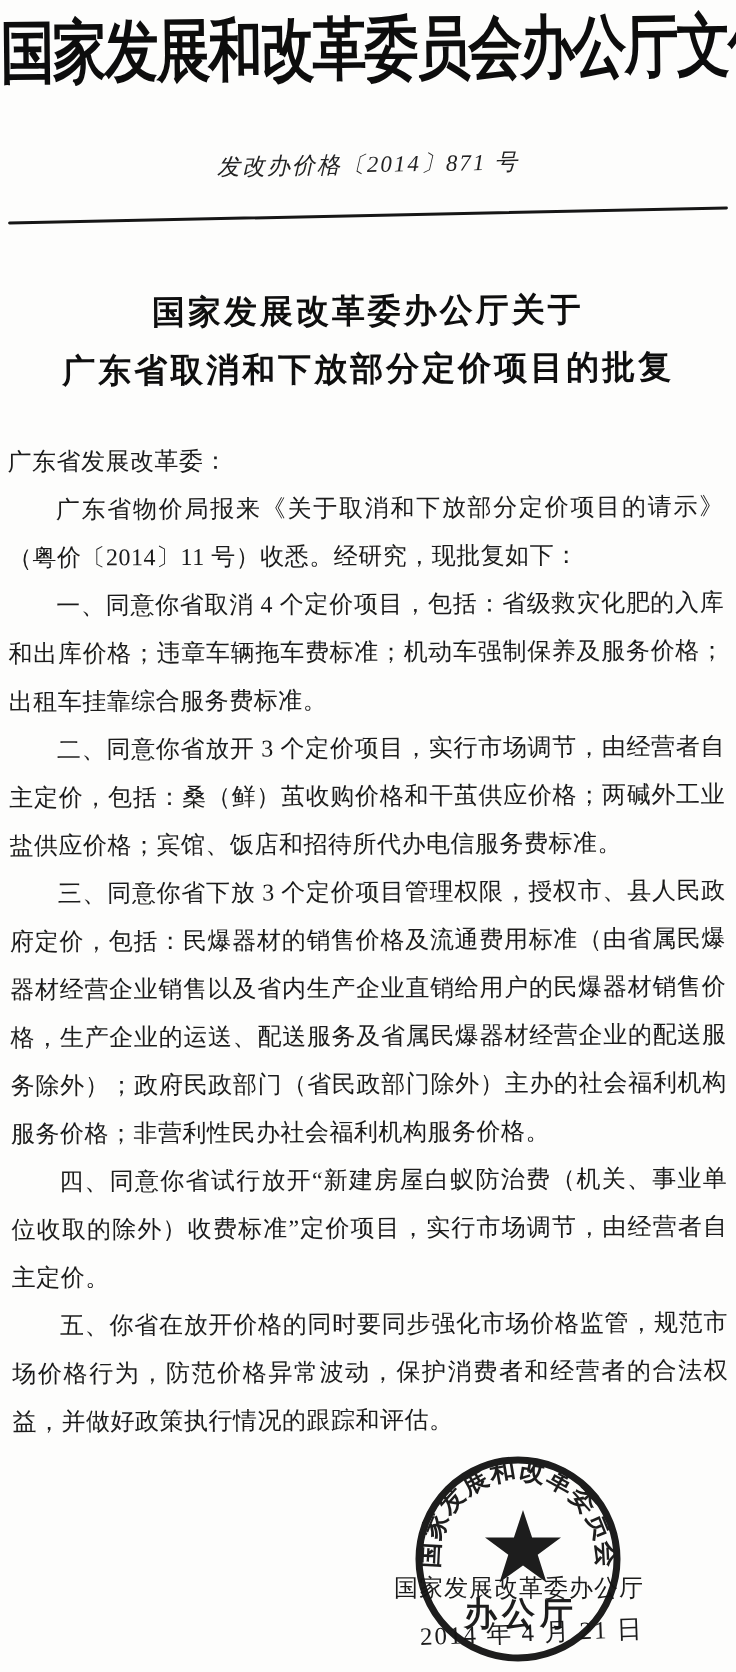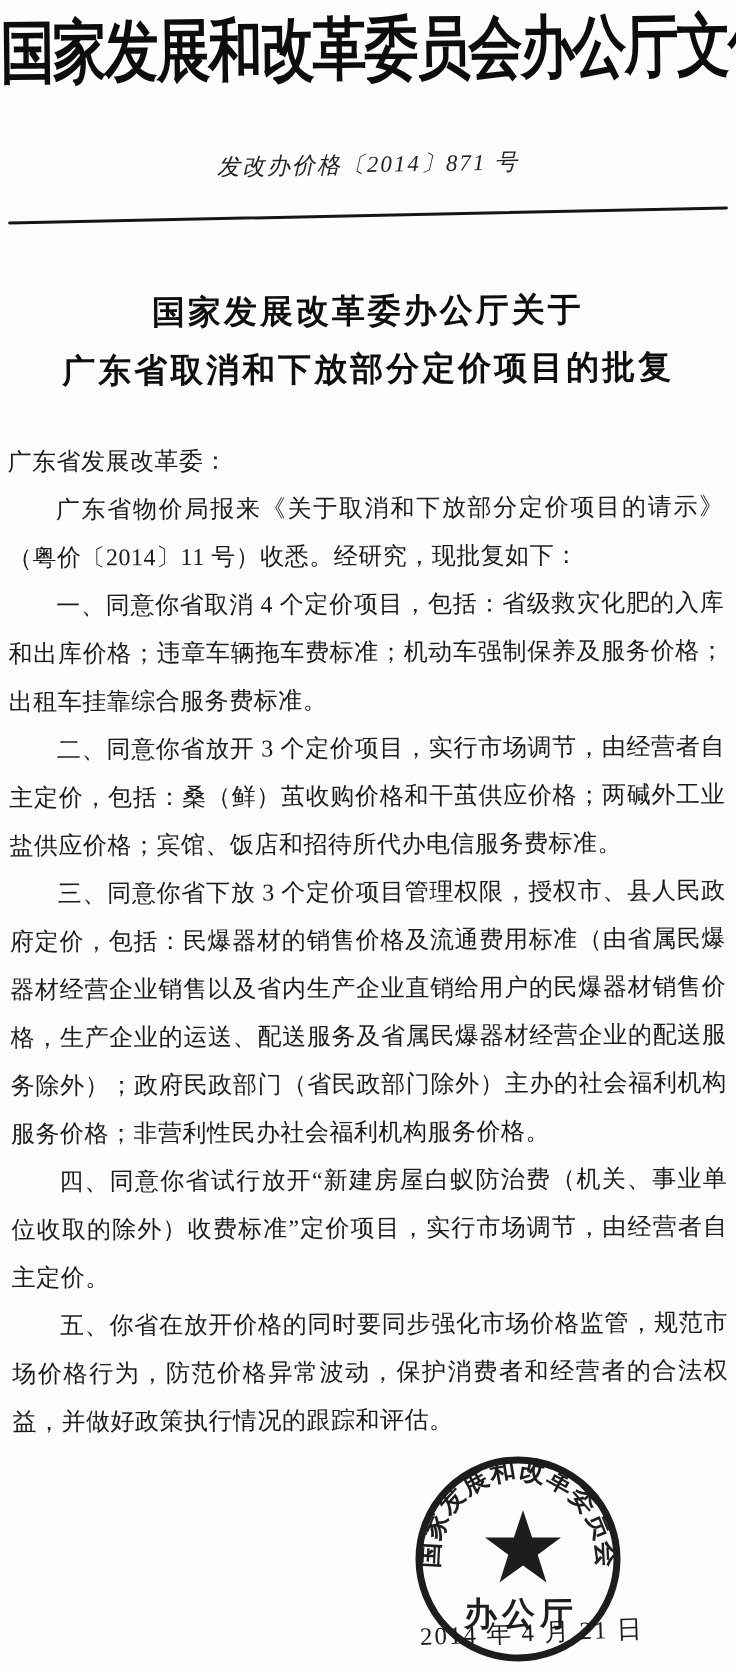--- a/index.html
+++ b/index.html
@@ -121,20 +121,21 @@
   <div class="doc-body">
     <div class="salutation">广东省发展改革委：</div>
     <p class="para">广东省物价局报来《关于取消和下放部分定价项目的请示》（粤价〔2014〕11 号）收悉。经研究，现批复如下：</p>
     <p class="para">一、同意你省取消 4 个定价项目，包括：省级救灾化肥的入库和出库价格；违章车辆拖车费标准；机动车强制保养及服务价格；出租车挂靠综合服务费标准。</p>
     <p class="para">二、同意你省放开 3 个定价项目，实行市场调节，由经营者自主定价，包括：桑（鲜）茧收购价格和干茧供应价格；两碱外工业盐供应价格；宾馆、饭店和招待所代办电信服务费标准。</p>
     <p class="para">三、同意你省下放 3 个定价项目管理权限，授权市、县人民政府定价，包括：民爆器材的销售价格及流通费用标准（由省属民爆器材经营企业销售以及省内生产企业直销给用户的民爆器材销售价格，生产企业的运送、配送服务及省属民爆器材经营企业的配送服务除外）；政府民政部门（省民政部门除外）主办的社会福利机构服务价格；非营利性民办社会福利机构服务价格。</p>
     <p class="para">四、同意你省试行放开“新建房屋白蚁防治费（机关、事业单位收取的除外）收费标准”定价项目，实行市场调节，由经营者自主定价。</p>
     <p class="para">五、你省在放开价格的同时要同步强化市场价格监管，规范市场价格行为，防范价格异常波动，保护消费者和经营者的合法权益，并做好政策执行情况的跟踪和评估。</p>
   </div>
 
+  <div class="signature">国家发展改革委办公厅</div>
   <div class="sign-date">2014 年 4 月 21 日</div>
 
   <svg class="seal" viewBox="0 0 212 212" width="212" height="212" aria-hidden="true">
     <circle cx="106" cy="106" r="99" fill="none" stroke="#141414" stroke-width="7"></circle>
     <path id="sealArcPath" d="M 29.5,129.4 A 80,80 0 1 1 182.5,129.4" fill="none"></path>
     <text font-size="26" fill="#141414" letter-spacing="1">
       <textPath href="#sealArcPath" xlink:href="#sealArcPath" startOffset="50%" text-anchor="middle">国家发展和改革委员会</textPath>
     </text>
     <polygon fill="#141414" points="111,57 120.1,84.5 149,84.6 125.7,101.8 134.5,129.4 111,112.5 87.5,129.4 96.3,101.8 73,84.6 101.9,84.5"></polygon>
     <text x="109" y="172" text-anchor="middle" font-size="33" letter-spacing="5" fill="#141414">办公厅</text>

